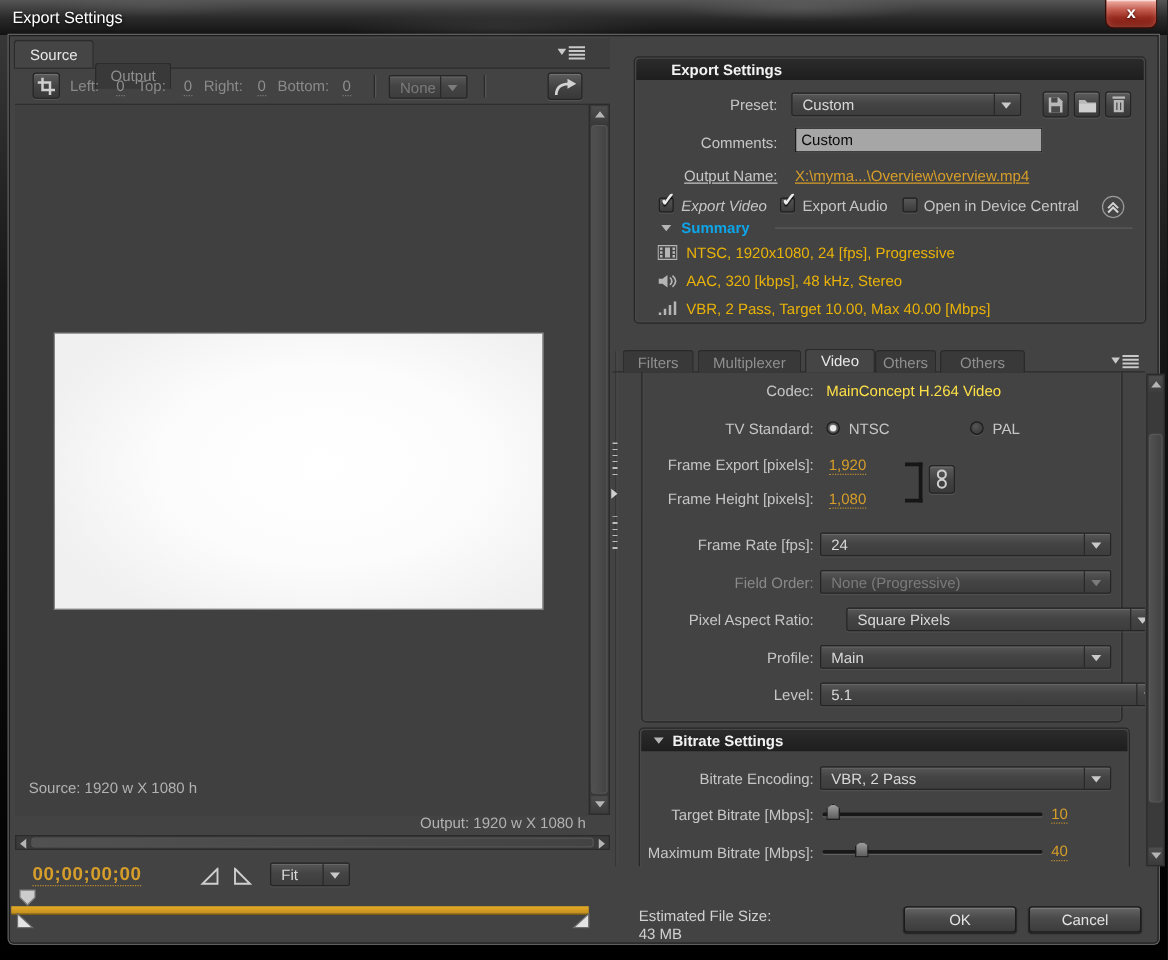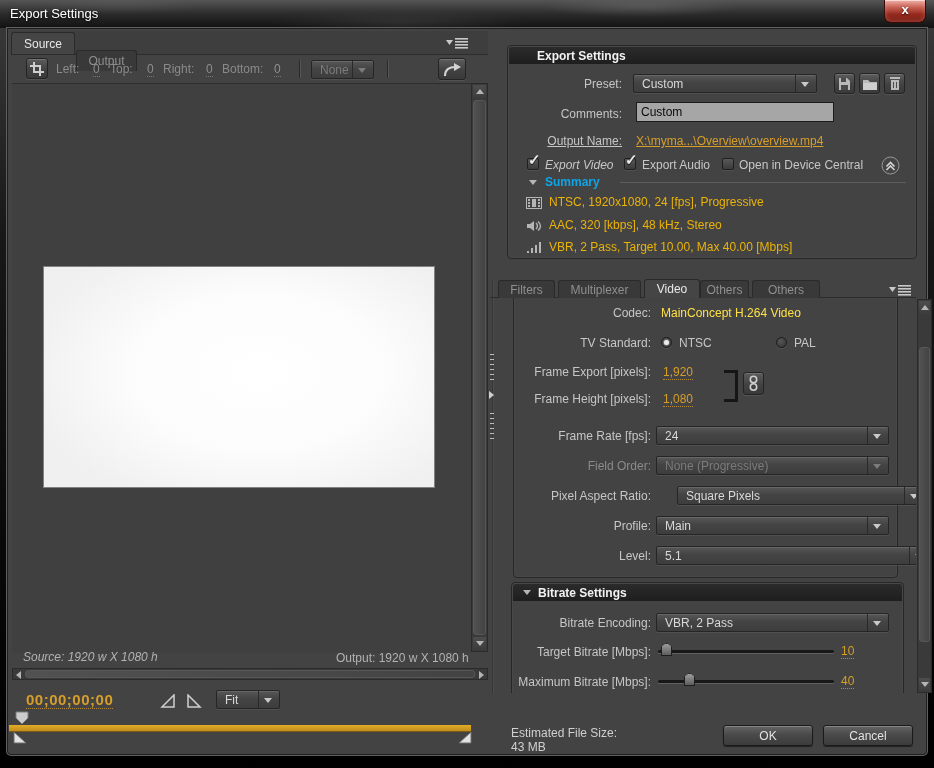--- a/index.html
+++ b/index.html
@@ -168,21 +168,21 @@
     <div class="sb" style="left:463px;top:54px;width:17px;height:569px;">
       <div class="abs" style="left:1px;right:1px;top:1px;height:13px;background:linear-gradient(#4d4d4d,#3c3c3c);">
           <span class="tri up" style="left:3px;top:4px;"></span>
         </div>
       <div class="sb-thumb" style="left:1px;right:1px;top:16px;height:535px;"></div>
       <div class="abs" style="left:1px;right:1px;bottom:1px;height:13px;background:linear-gradient(#4d4d4d,#3c3c3c);">
           <span class="tri down" style="left:3px;top:4px;"></span>
         </div>
     </div>
 
-    <span class="lbl" style="left:15px;top:621px;color:#b2b2b2;font-style:italic;">Source: 1920 w X 1080 h</span>
+    <span class="lbl" style="left:15px;top:594px;color:#b2b2b2;">Source: 1920 w X 1080 h</span>
     <span class="lbl" style="left:328px;top:622px;color:#b2b2b2;">Output: 1920 w X 1080 h</span>
 
     <div class="sb" style="left:4px;top:639px;width:476px;height:12px;">
       <span class="tri left" style="left:3px;top:2px;"></span>
       <div class="sb-thumb" style="left:12px;right:12px;top:1px;bottom:1px;"></div>
       <span class="tri right" style="right:3px;top:2px;"></span>
     </div>
 
     <span class="tc" style="left:18px;top:662px;">00;00;00;00</span>
     <span class="abs" style="left:152px;top:665px;">

